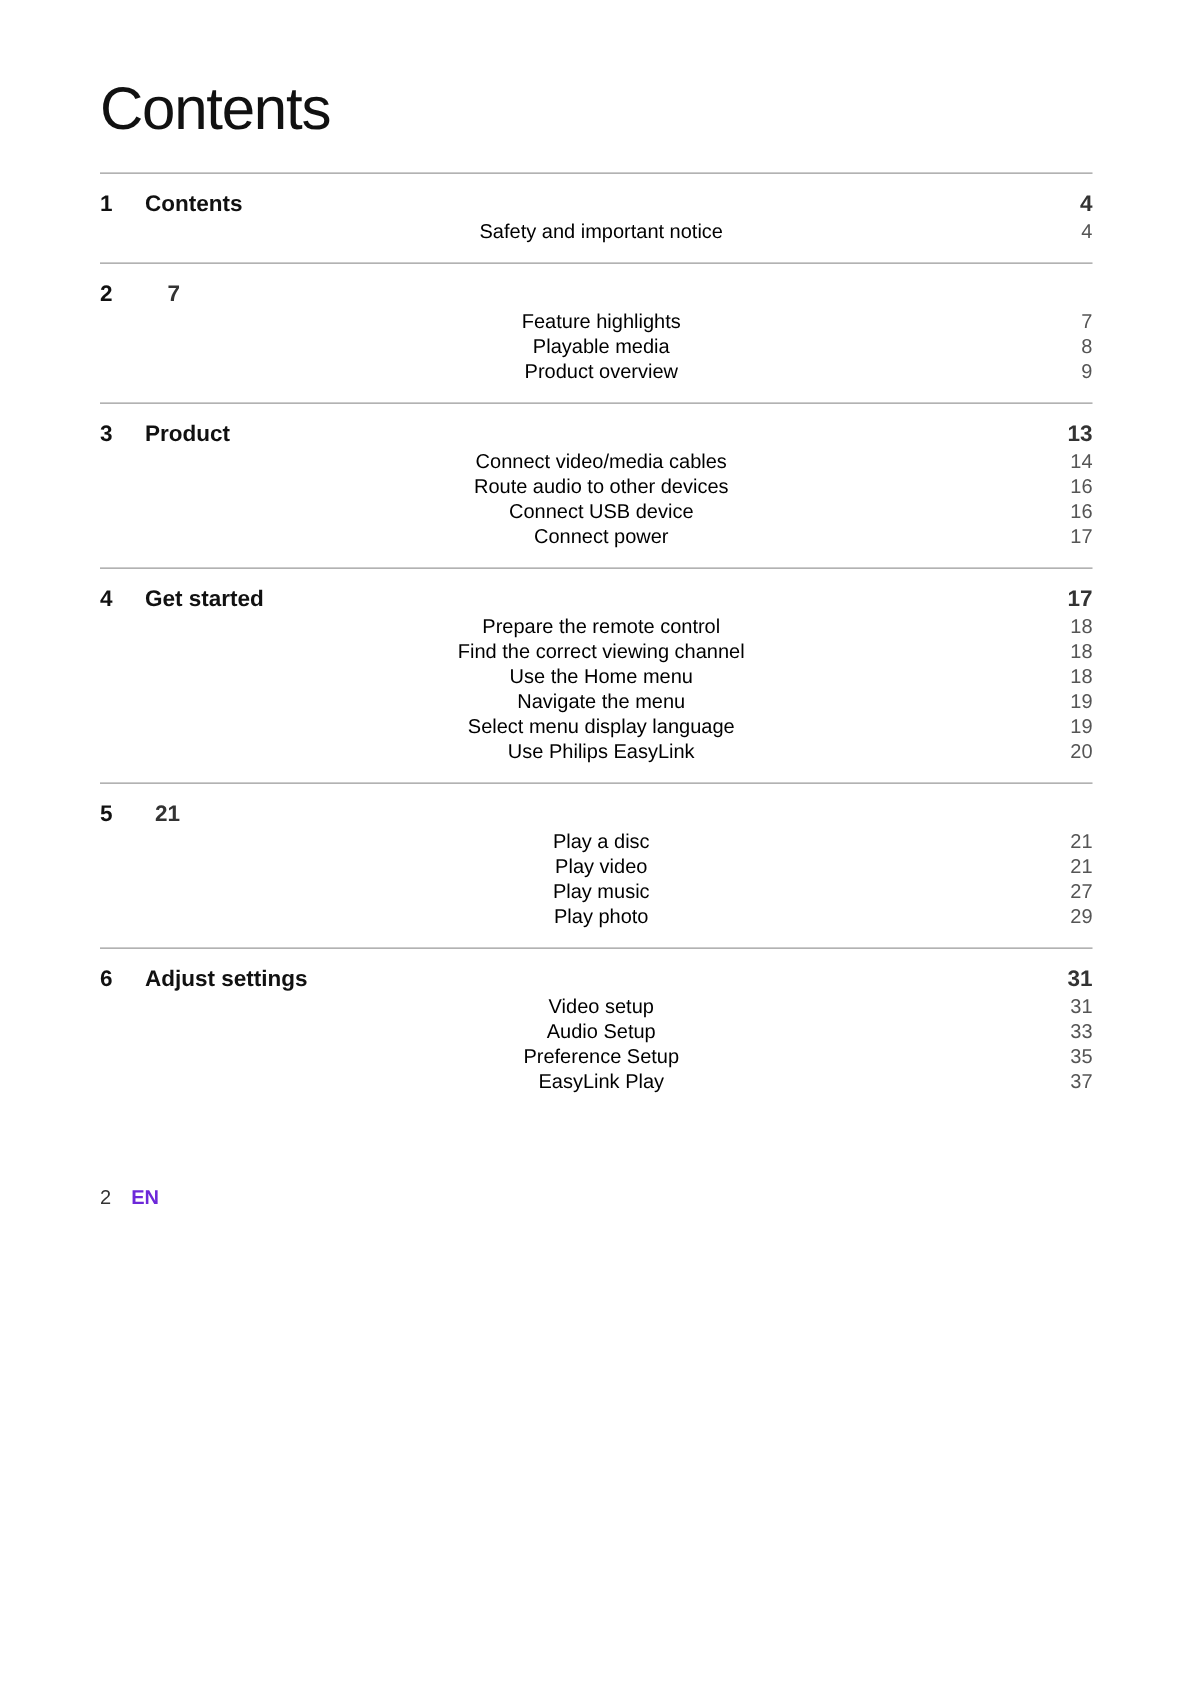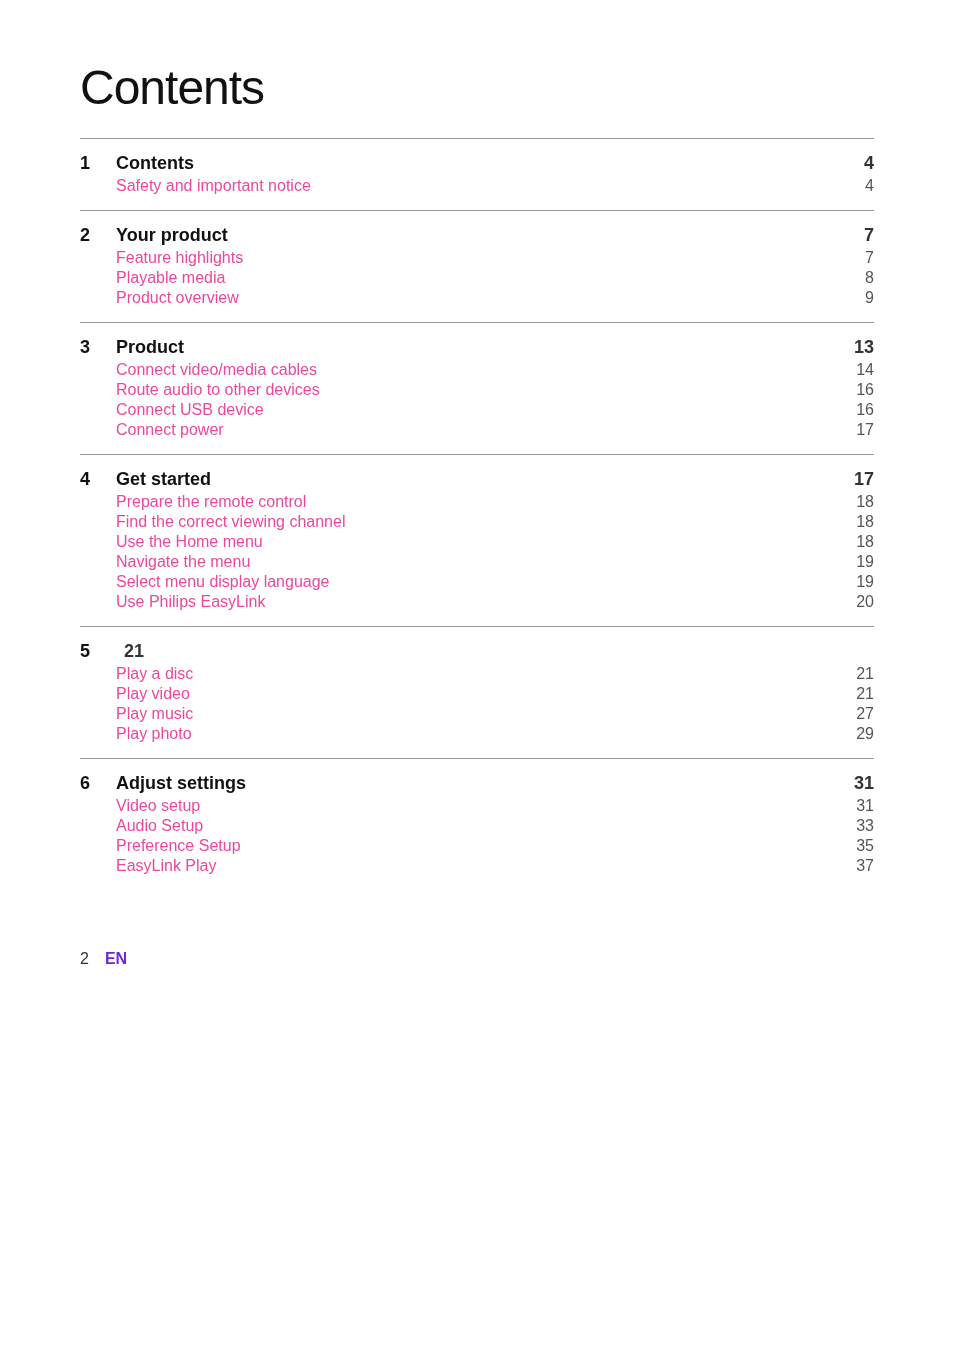--- a/index.html
+++ b/index.html
@@ -62,23 +62,24 @@
     .section-title {
       font-size: 18px;
       font-weight: bold;
       color: #111111;
       flex: 1;
     }
 
     .sub-title {
       font-size: 16px;
       font-weight: normal;
-      color: #ec4899;
+      color: #000000;
       flex: 1;
       margin-left: 36px;
+      text-align: center;
     }
 
     .page-num {
       font-size: 16px;
       color: #555555;
       text-align: right;
       min-width: 28px;
     }
 
     .section-heading-row .page-num {
@@ -124,21 +125,20 @@
       </div>
       <div class="toc-row sub-row">
         <span class="sub-title">Safety and important notice</span>
         <span class="page-num">4</span>
       </div>
     </div>
     <hr class="toc-section-divider">
     <div class="section-block toc-section">
       <div class="toc-row section-heading-row">
         <span class="section-number">2</span>
-        <span class="section-title">Your product</span>
         <span class="page-num">7</span>
       </div>
       <div class="toc-row sub-row">
         <span class="sub-title">Feature highlights</span>
         <span class="page-num">7</span>
       </div>
       <div class="toc-row sub-row">
         <span class="sub-title">Playable media</span>
         <span class="page-num">8</span>
       </div>

